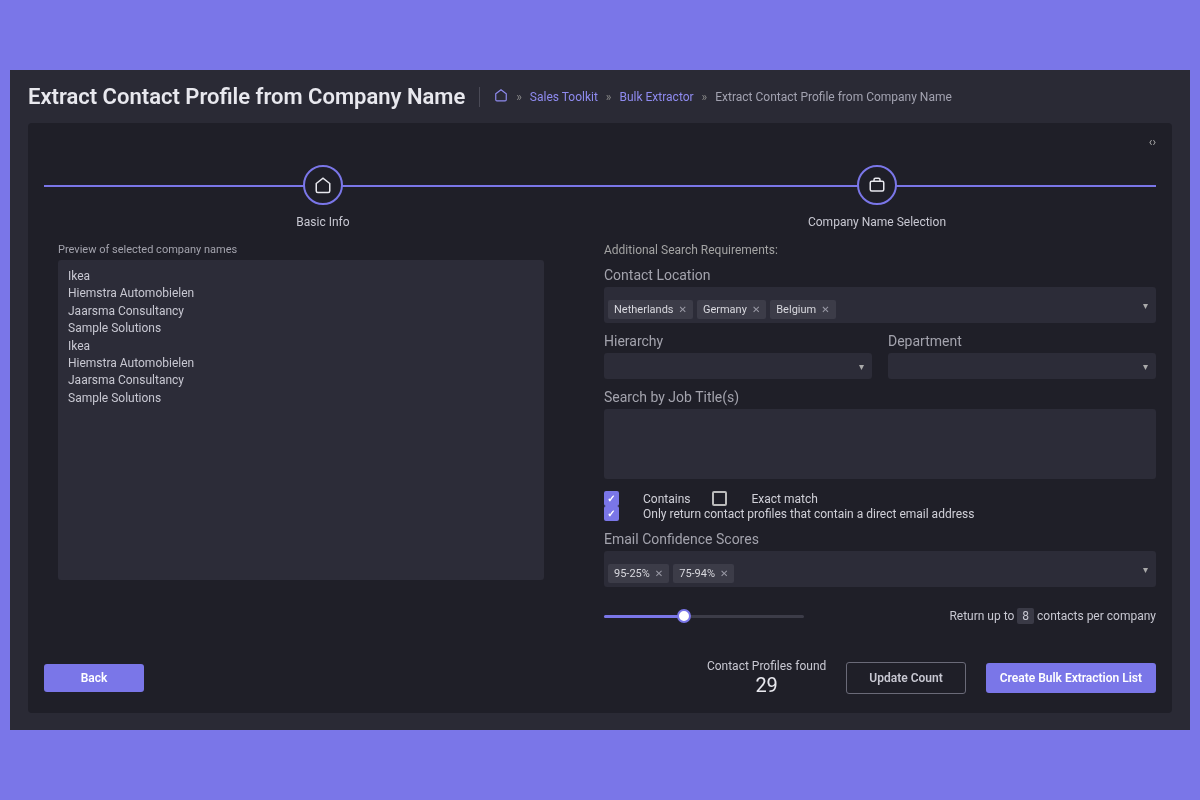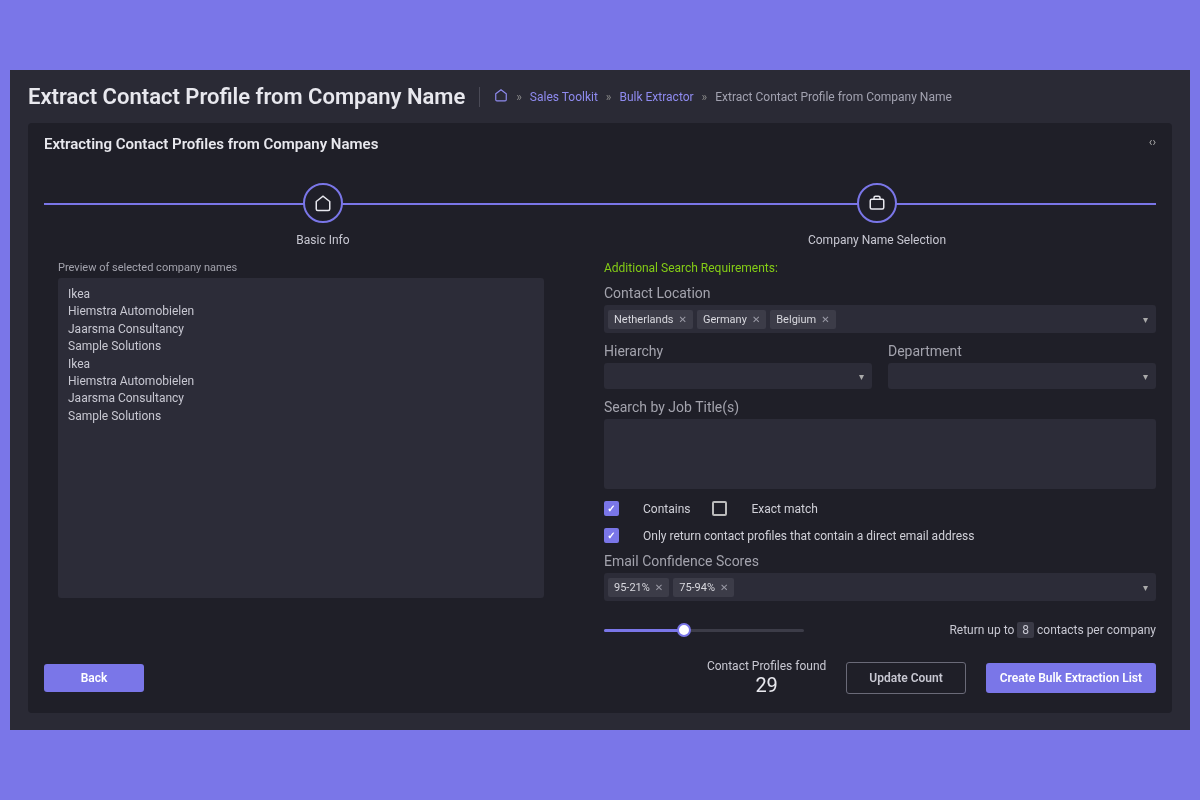--- a/index.html
+++ b/index.html
@@ -23,37 +23,37 @@
 .step.active .circle{background:#7a76e8}
 .step svg{width:18px;height:18px;stroke:#e8e8ee;fill:none;stroke-width:2}
 .step.active svg{stroke:#1f1f28;fill:none}
 .step .lbl{font-size:12px;color:#c8c8d2}
 .step.active .lbl{color:#9898a4}
 .body{display:flex;gap:60px;margin-top:14px}
 .left{flex:0 0 500px;padding-left:14px}
 .preview-lbl{font-size:11px;color:#a3a3ad;margin-bottom:4px}
 .preview{background:#2c2c38;border-radius:3px;padding:8px 10px;height:320px;font-size:12px;line-height:1.45;color:#c8c8d2}
 .right{flex:1;min-width:0}
-.sec-title{font-size:12px;color:#84cc16;margin-bottom:10px}
+.sec-title{font-size:12px;color:#a3a3a3;margin-bottom:10px}
 .field-lbl{font-size:14px;color:#a3a3ad;margin-bottom:4px;display:block}
-.multi{background:#2c2c38;border-radius:3px;padding:4px 30px 4px 4px;display:flex;flex-wrap:wrap;gap:4px;position:relative;min-height:28px;align-items:center}
+.multi{background:#2c2c38;border-radius:3px;padding:13px 30px 4px 4px;display:flex;flex-wrap:wrap;gap:4px;position:relative;min-height:28px;align-items:center}
 .multi .chevron{position:absolute;right:8px;top:50%;transform:translateY(-50%);font-size:10px;color:#aaa}
 .tag{background:#3c3c48;border-radius:2px;padding:3px 6px;font-size:11px;color:#d8d8de;display:flex;align-items:center;gap:5px}
 .tag .x{color:#9a9aa6;font-size:10px;cursor:pointer}
 .row2{display:flex;gap:16px;margin-top:10px}
 .row2>div{flex:1}
 .select{background:#2c2c38;border-radius:3px;height:26px;position:relative}
 .select .chevron{position:absolute;right:8px;top:50%;transform:translateY(-50%);font-size:10px;color:#aaa}
 .textarea{background:#2c2c38;border-radius:3px;height:70px;margin-top:4px}
 .checks{display:flex;gap:22px;margin-top:12px;align-items:center}
 .chk{display:flex;align-items:center;gap:24px;font-size:12px;color:#d0d0d8;cursor:pointer}
 .chk .box{width:15px;height:15px;border:2px solid #bbb;border-radius:2px;display:flex;align-items:center;justify-content:center}
 .chk.on .box{background:#7a76e8;border-color:#7a76e8}
 .chk.on .box::after{content:'✓';color:#fff;font-size:10px;font-weight:bold}
-.chk2{margin-top:12px}
+.chk2{}
 .slider-row{display:flex;align-items:center;gap:16px;margin-top:22px}
 .track{width:200px;height:3px;background:#3c3c48;border-radius:2px;position:relative}
 .track .fill{position:absolute;left:0;top:0;height:100%;background:#7a76e8;border-radius:2px;width:40%}
 .track .thumb{position:absolute;top:50%;transform:translate(-50%,-50%);left:40%;width:14px;height:14px;background:#fff;border-radius:50%;border:2px solid #7a76e8}
 .slider-txt{font-size:12px;color:#c8c8d2;margin-left:auto}
 .slider-txt .n{background:#3a3a46;padding:1px 5px;border-radius:2px}
 .footer{display:flex;align-items:center;position:absolute;bottom:16px;left:16px;right:16px}
 .btn{border:none;border-radius:3px;padding:7px 20px;font-size:12px;cursor:pointer;font-weight:600}
 .btn-back{background:#7a76e8;color:#fff;width:100px}
 .found{margin-left:auto;margin-right:20px;text-align:center}
@@ -78,21 +78,20 @@
       <span class="sep">»</span>
       <span class="link">Sales Toolkit</span>
       <span class="sep">»</span>
       <span class="link">Bulk Extractor</span>
       <span class="sep">»</span>
       <span>Extract Contact Profile from Company Name</span>
     </div>
   </div>
 
   <div class="panel">
-    <div class="panel-title">Extracting Contact Profiles from Company Names</div>
     <div class="code-toggle">‹›</div>
 
     <div class="stepper">
       <div class="bar"></div>
       <div class="step done">
         <div class="circle">
             <svg viewBox="0 0 24 24">
               <path d="M3 10l9-7 9 7v10a2 2 0 0 1-2 2H5a2 2 0 0 1-2-2V10z"></path>
             </svg>
           </div>
@@ -177,21 +176,21 @@
 
         <div class="chk on chk2">
             <span class="box"></span>
             <span>Only return contact profiles that contain a direct email  address</span>
           </div>
 
         <div class="mt">
           <span class="field-lbl">Email Confidence Scores</span>
           <div class="multi">
             <span class="tag">
-                <span>95-21%</span>
+                <span>95-25%</span>
                 <span class="x">✕</span>
               </span>
             <span class="tag">
                 <span>75-94%</span>
                 <span class="x">✕</span>
               </span>
             <span class="chevron">▾</span>
           </div>
         </div>
 

